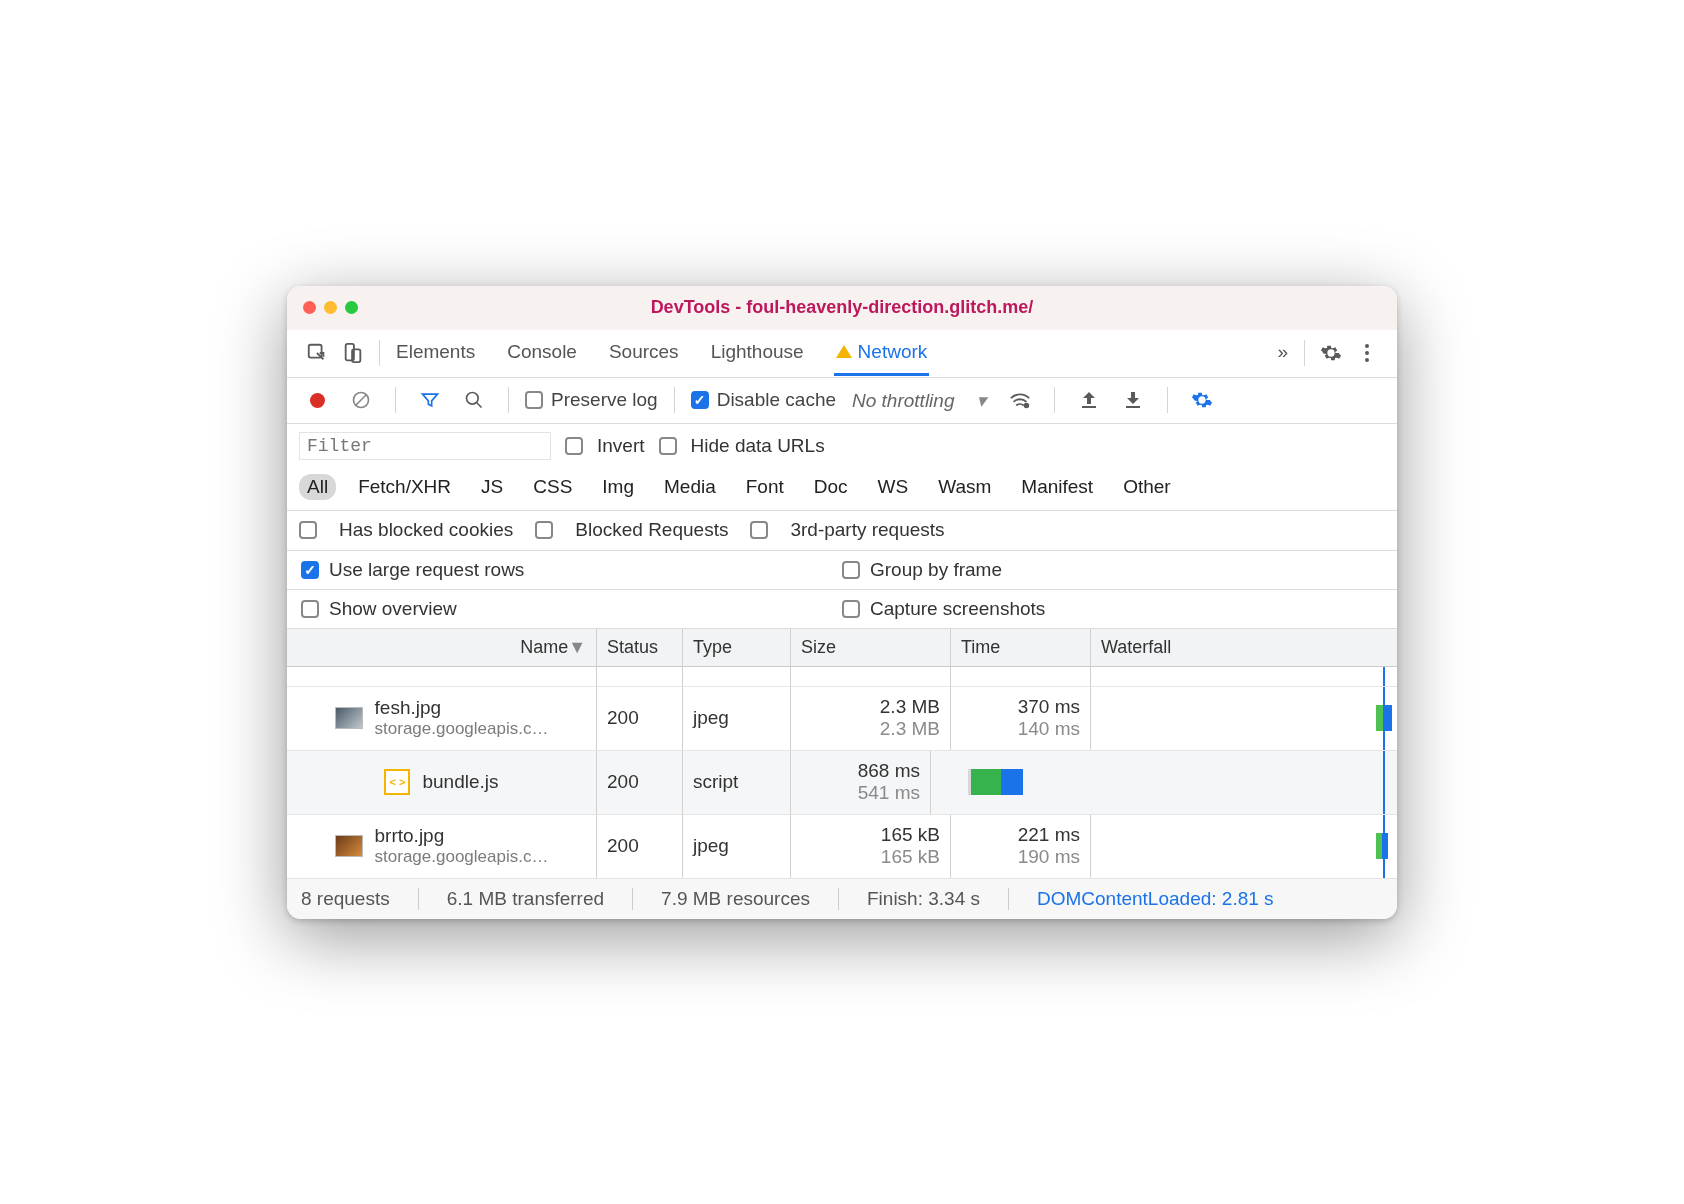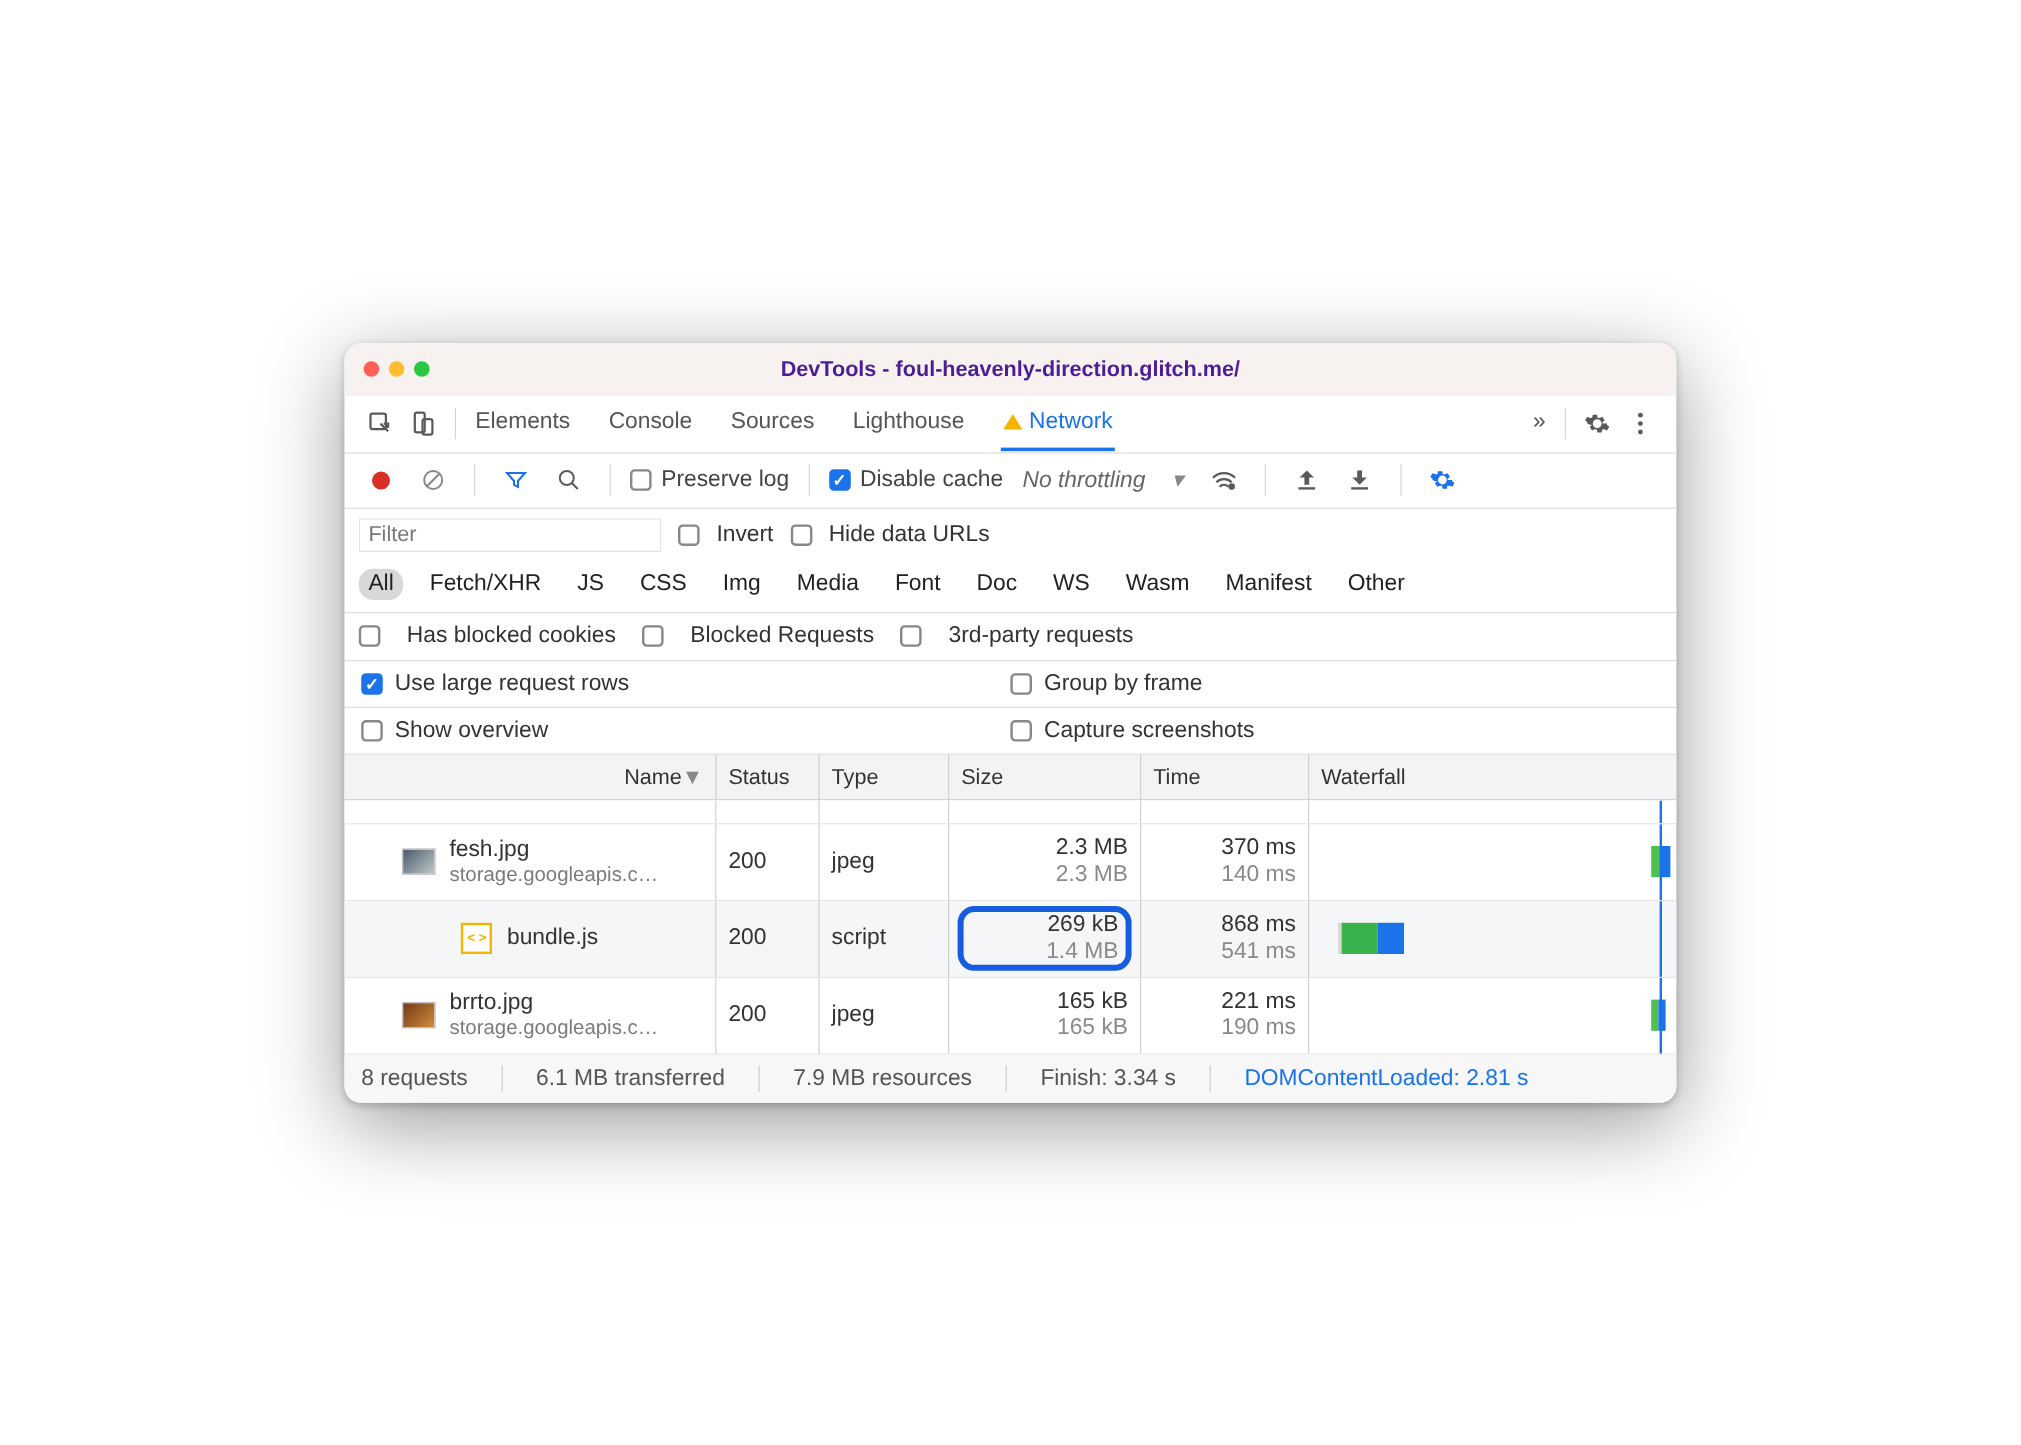--- a/index.html
+++ b/index.html
@@ -4,39 +4,39 @@
 <style>
   * { box-sizing: border-box; }
   body { margin:0; font-family:-apple-system,"Helvetica Neue",Arial,sans-serif; font-size:19px; color:#333;
          display:flex; align-items:center; justify-content:center; min-height:1204px; background:#fff; }
   .window { width:1110px; border-radius:14px; overflow:hidden; background:#fff;
             box-shadow:0 18px 70px rgba(0,0,0,.4),0 2px 6px rgba(0,0,0,.2); }
   .titlebar { background:#f7f2f0; height:44px; display:flex; align-items:center; padding:0 16px; position:relative;}
   .lights { display:flex; gap:8px; }
   .light { width:13px; height:13px; border-radius:50%; }
   .red{background:#fe5f57}.yellow{background:#febc2e}.green{background:#28c840}
-  .window-title { position:absolute; left:0; right:0; text-align:center; font-weight:600; font-size:18px; color:#4c1d95; pointer-events:none;}
+  .window-title { position:absolute; left:0; right:0; text-align:center; font-weight:600; font-size:18px; color:#be185d; pointer-events:none;}
   .topbar,.toolbar,.filterbar,.subfilter,.checkrow { display:flex; align-items:center; padding:0 12px; border-bottom:1px solid #dcdcdc; }
   .topbar { height:48px; gap:0; }
   .iconbtn { width:36px; height:36px; display:flex; align-items:center; justify-content:center; color:#5a5a5a; cursor:pointer; border-radius:3px;}
   .sep { width:1px; height:26px; background:#d5d5d5; margin:0 8px; }
   .tabs { display:flex; gap:28px; margin-left:6px; flex:1; }
   .tab { padding:10px 2px; color:#555; cursor:pointer; font-size:19px; display:flex; align-items:center; gap:6px; border-bottom:3px solid transparent; }
   .tab.active { color:#1a73e8; border-bottom-color:#1a73e8; }
   .warn-triangle { width:0;height:0;border-left:8px solid transparent;border-right:8px solid transparent;border-bottom:13px solid #f4b400;display:inline-block; }
   .toolbar { height:46px; gap:8px; }
   .record { width:15px;height:15px;border-radius:50%;background:#d93025; }
   .checkbox { width:18px;height:18px;border:2px solid #888;border-radius:4px;flex:none; display:flex;align-items:center;justify-content:center;}
   .checkbox.on { background:#1a73e8;border-color:#1a73e8;color:#fff;font-size:14px;font-weight:bold; }
   .toolbar-txt{color:#444}
   .dropdown { color:#666; padding:2px 8px; cursor:pointer;font-style:italic; }
   .caret-down::after { content:"▾"; margin-left:22px; color:#888; }
   .gear{color:#1a73e8;font-size:22px;}
   .filterbar { height:44px; gap:14px; }
-  input.filter { width:252px; height:28px; border:none; background:#fff; padding:2px 8px; font-size:18px; box-shadow:0 0 0 1px #e3e3e3 inset; color:#333;}
+  input.filter { width:252px; height:28px; border:none; background:#fff; padding:2px 8px; font-size:18px; box-shadow:0 0 0 1px #e3e3e3 inset; color:#333;font-family:Liberation Mono, monospace;}
   input.filter::placeholder{color:#777}
   .filter-types { padding:6px 12px 10px; display:flex; flex-wrap:wrap; gap:14px; border-bottom:1px solid #dcdcdc; }
   .pill { padding:2px 8px; border-radius:12px; cursor:pointer; color:#222;}
   .pill.on { background:#d8d8d8; }
   .subfilter { height:40px; gap:22px; }
   .twocol { display:flex; padding:8px 14px; border-bottom:1px solid #dcdcdc;}
   .twocol .col { flex:1; display:flex; align-items:center; gap:10px;}
   .table-head { display:flex; background:#f1f3f4; border-bottom:1px solid #ccc; font-size:18px; color:#333; }
   .th,.td { border-right:1px solid #d0d0d0; padding:8px 10px; }
   .col-name{width:310px} .col-status{width:86px} .col-type{width:108px}
@@ -293,26 +293,20 @@
       </div>
       <div class="row alt">
         <div class="td col-name">
           <div class="thumb js">&lt; &gt;</div>
           <div>
             <div class="nm1">bundle.js</div>
           </div>
         </div>
         <div class="td col-status">200</div>
         <div class="td col-type">script</div>
-        <div class="td col-size">
-          <div class="highlight-box">
-            <div class="sz1">269 kB</div>
-            <div class="sz2">1.4 MB</div>
-          </div>
-        </div>
         <div class="td col-time">
           <div class="tm1">868 ms</div>
           <div class="tm2">541 ms</div>
         </div>
         <div class="td col-waterfall">
           <div class="waterfall-track">
             <div class="wmark" style="left: 8%;">
               <div class="wbar" style="background: rgb(216, 216, 216); width: 3px;"></div>
               <div class="wbar" style="background: rgb(55, 178, 77); width: 30px;"></div>
               <div class="wbar" style="background: rgb(26, 115, 232); width: 22px;"></div>

